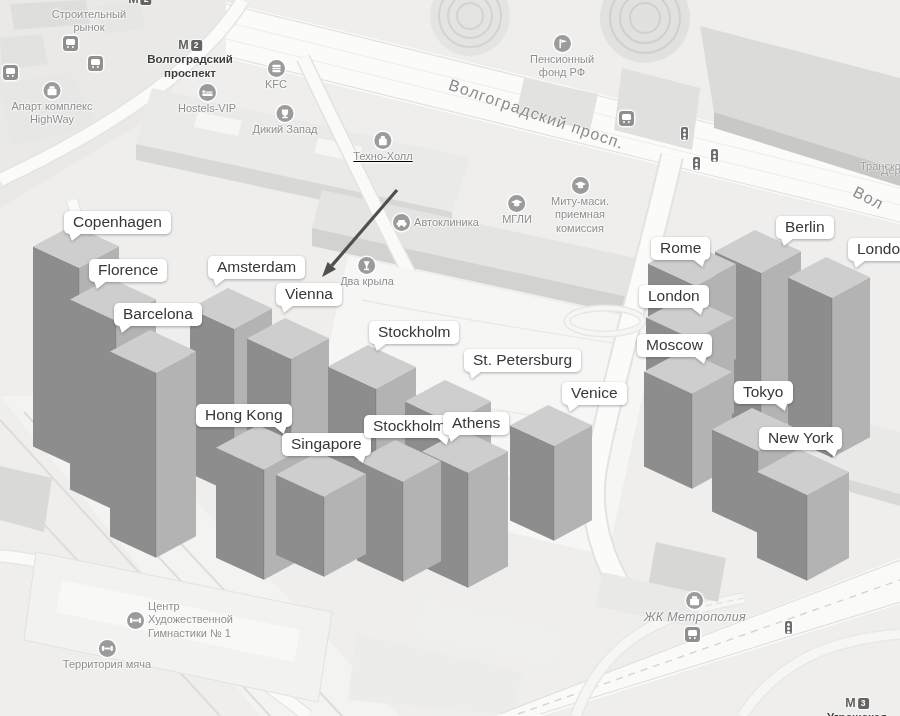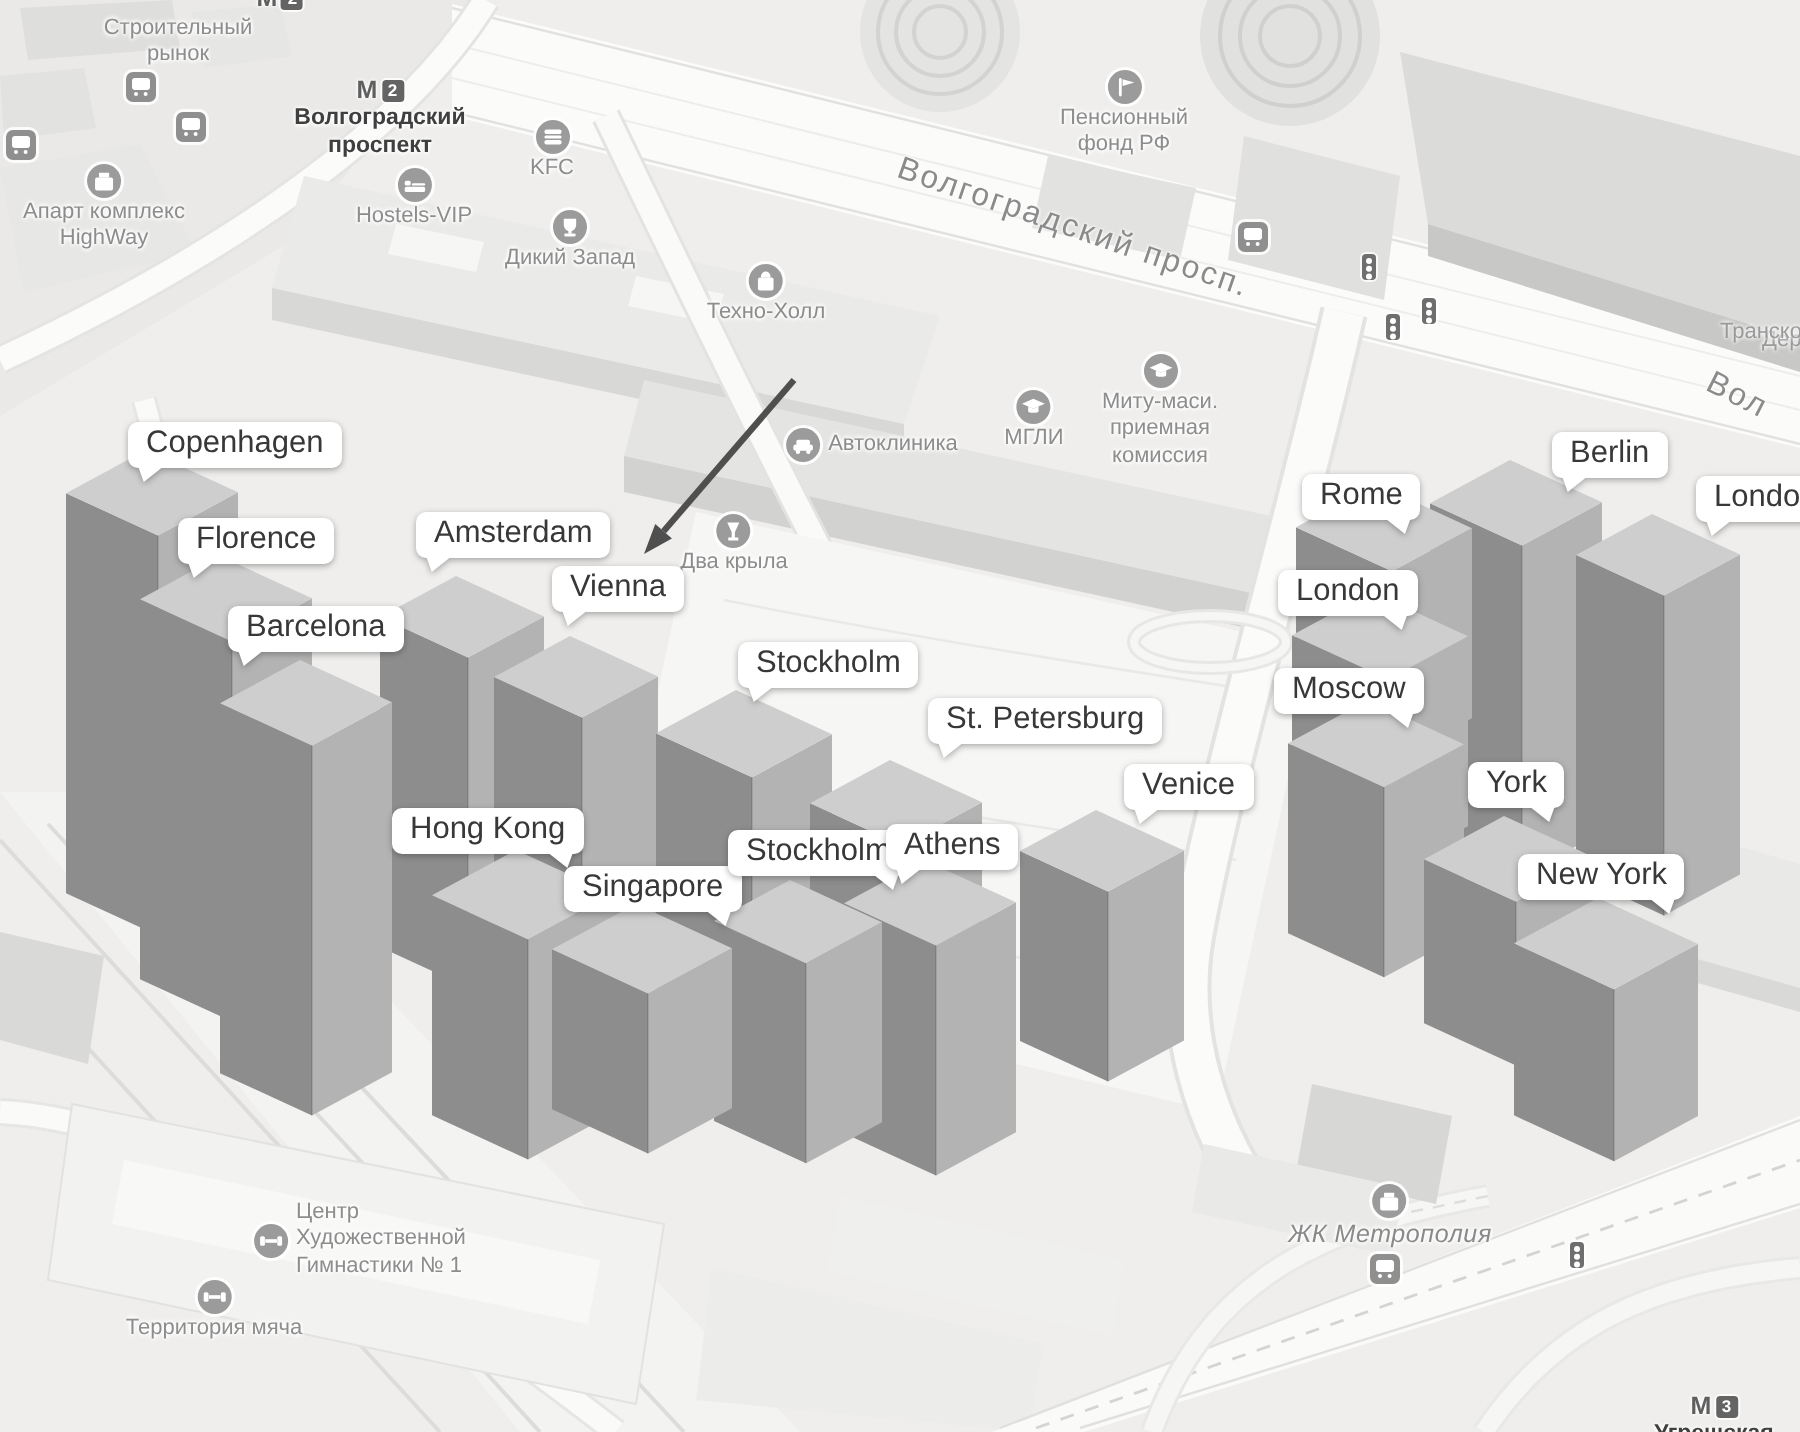--- a/index.html
+++ b/index.html
@@ -210,21 +210,21 @@
       <div class="poi" style="left: 285px; top: 105px;">
         <span class="ico">
           <svg viewBox="0 0 17 17">
             <path d="M5.4 4.4 h6.2 v3.1 a3.1 3.1 0 0 1 -6.2 0 z"></path>
             <rect x="7.7" y="9.8" width="1.6" height="2"></rect>
             <rect x="5.7" y="11.8" width="5.6" height="1.4" rx="0.5"></rect>
           </svg>
         </span>
         <span class="txt">Дикий Запад</span>
       </div>
-      <div class="poi" style="left: 383px; top: 132px;">
+      <div class="poi" style="left: 383px; top: 132px; text-decoration: underline;">
         <span class="ico">
           <svg viewBox="0 0 17 17">
             <rect x="4.6" y="6.8" width="7.8" height="6.4" rx="1"></rect>
             <path d="M6.7 6.8 v-0.6 a1.8 1.8 0 0 1 3.6 0 v0.6" fill="none" stroke="#fff" stroke-width="1.2"></path>
           </svg>
         </span>
         <span class="txt">Техно-Холл</span>
       </div>
       <div class="poi" style="left: 562px; top: 35px;">
         <span class="ico">
@@ -470,21 +470,21 @@
       <div class="city" style="left: 562px; top: 382px;"><span class="city-txt">Venice</span><span class="tail left"></span></div>
       <div class="city" style="left: 196px; top: 404px;"><span class="city-txt">Hong Kong</span><span class="tail right"></span></div>
       <div class="city" style="left: 282px; top: 433px;"><span class="city-txt">Singapore</span><span class="tail right"></span></div>
       <div class="city" style="left: 364px; top: 415px;"><span class="city-txt">Stockholm</span><span class="tail right"></span></div>
       <div class="city" style="left: 443px; top: 412px;"><span class="city-txt">Athens</span><span class="tail left"></span></div>
       <div class="city" style="left: 651px; top: 237px;"><span class="city-txt">Rome</span><span class="tail right"></span></div>
       <div class="city" style="left: 639px; top: 285px;"><span class="city-txt">London</span><span class="tail right"></span></div>
       <div class="city" style="left: 637px; top: 334px;"><span class="city-txt">Moscow</span><span class="tail right"></span></div>
       <div class="city" style="left: 776px; top: 216px;"><span class="city-txt">Berlin</span><span class="tail left"></span></div>
       <div class="city" style="left: 848px; top: 238px;"><span class="city-txt">London</span><span class="tail left"></span></div>
-      <div class="city" style="left: 734px; top: 381px;"><span class="city-txt">York</span><span class="tail right"></span></div>
+      <div class="city" style="left: 734px; top: 381px;"><span class="city-txt">Tokyo</span><span class="tail right"></span></div>
       <div class="city" style="left: 759px; top: 427px;"><span class="city-txt">New York</span><span class="tail right"></span></div>
     </div>
 
   <svg class="layer" id="arrow" width="900" height="716" viewBox="0 0 900 716">
     <line id="arrow-line" stroke-width="3.2" x1="397" y1="190" x2="331.79409433104195" y2="265.63885057599134" stroke="#4f4f4f"></line>
     <polygon id="arrow-head" points="322,277 327.6283395422388,262.0476826546093 335.9598491198451,269.2300184973734" fill="#4f4f4f"></polygon>
   </svg>
 </div>
 
 </body></html>

